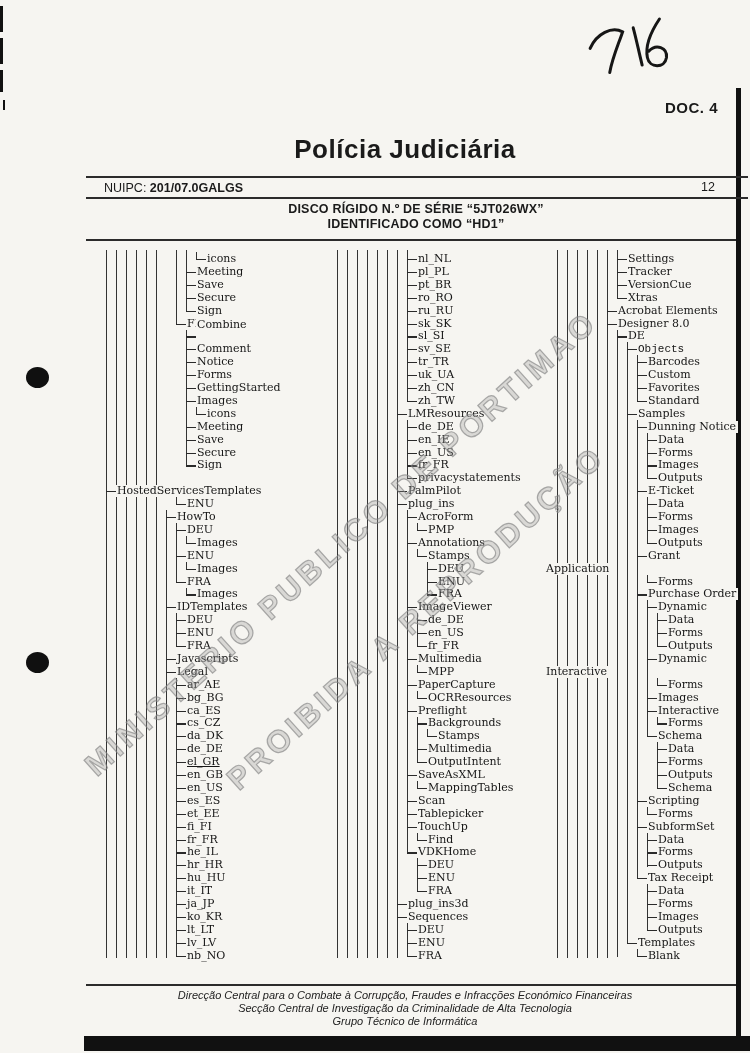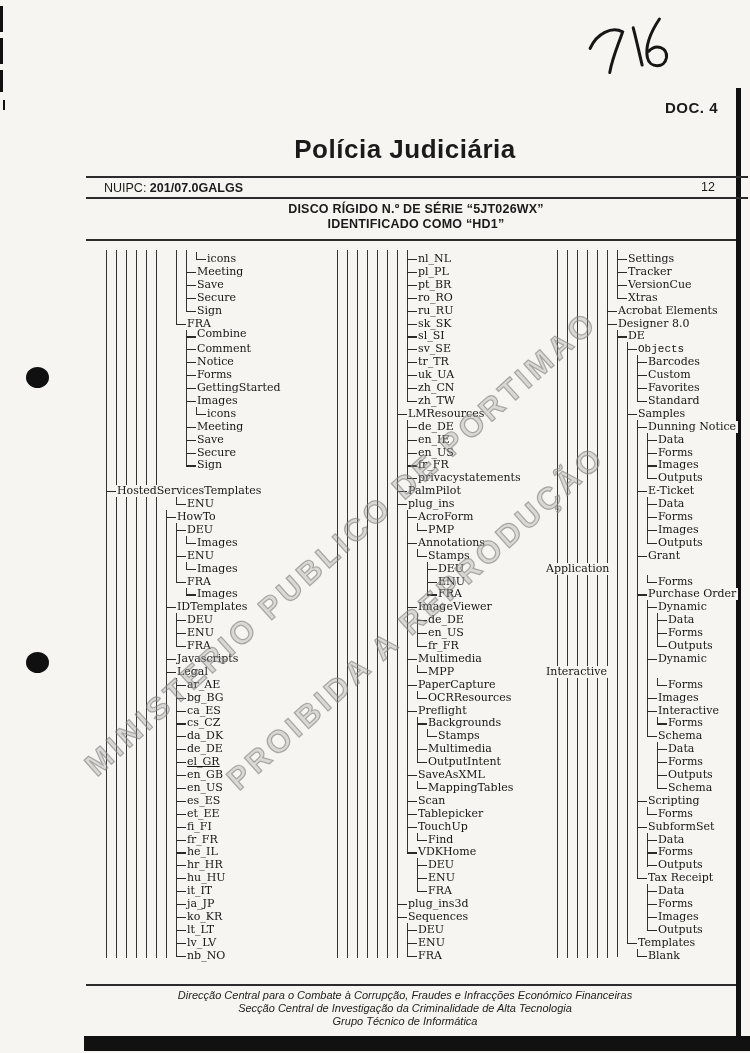--- a/index.html
+++ b/index.html
@@ -146,21 +146,21 @@
     <div class="tree-tick" style="left: 176px; top: 916.9px; width: 9.5px;"></div>
     <div class="tree-tick" style="left: 176px; top: 929.8px; width: 9.5px;"></div>
     <div class="tree-tick" style="left: 176px; top: 942.7px; width: 9.5px;"></div>
     <div class="tree-tick" style="left: 176px; top: 955.6px; width: 9.5px;"></div>
     <div class="tree-label" style="left: 206px; top: 253px;">icons</div>
     <div class="tree-label" style="left: 196px; top: 265.9px;">Meeting</div>
     <div class="tree-label" style="left: 196px; top: 278.8px;">Save</div>
     <div class="tree-label" style="left: 196px; top: 291.7px;">Secure</div>
     <div class="tree-label" style="left: 196px; top: 304.6px;">Sign</div>
     <div class="tree-label" style="left: 186px; top: 317.5px;">FRA</div>
-    <div class="tree-label" style="left: 196px; top: 328px;">Combine</div>
+    <div class="tree-label" style="left: 196px; top: 319px;">Combine</div>
     <div class="tree-label" style="left: 196px; top: 343.3px;">Comment</div>
     <div class="tree-label" style="left: 196px; top: 356.2px;">Notice</div>
     <div class="tree-label" style="left: 196px; top: 369.1px;">Forms</div>
     <div class="tree-label" style="left: 196px; top: 382px;">GettingStarted</div>
     <div class="tree-label" style="left: 196px; top: 394.9px;">Images</div>
     <div class="tree-label" style="left: 206px; top: 407.8px;">icons</div>
     <div class="tree-label" style="left: 196px; top: 420.7px;">Meeting</div>
     <div class="tree-label" style="left: 196px; top: 433.6px;">Save</div>
     <div class="tree-label" style="left: 196px; top: 446.5px;">Secure</div>
     <div class="tree-label" style="left: 196px; top: 459.4px;">Sign</div>

